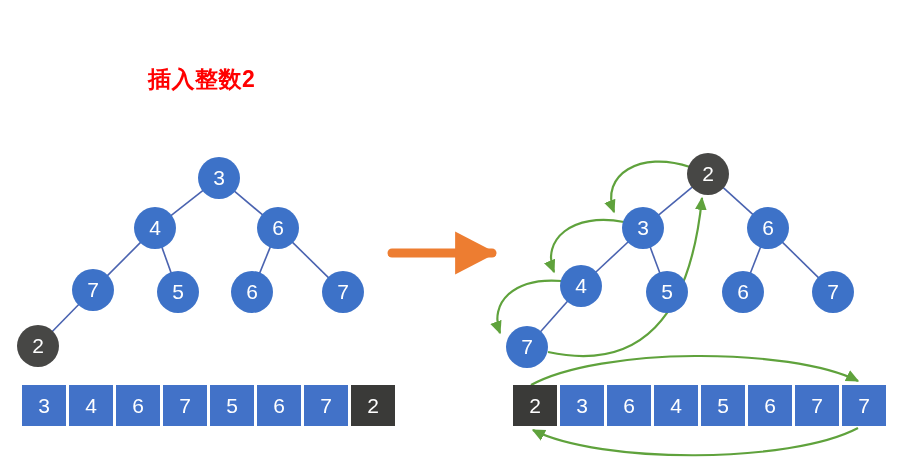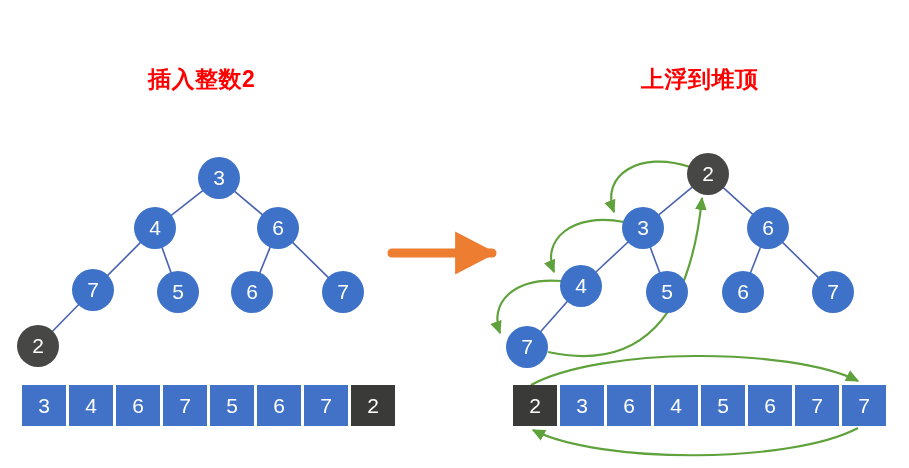--- a/index.html
+++ b/index.html
@@ -66,21 +66,20 @@
   }
   .cell.blue { background: #4272c8; }
   .cell.dark { background: #3a3a38; }
 </style>
 </head>
 <body>
 
 <div id="canvas">
 
   <div class="title" id="title-left">插入整数2</div>
-  <div class="title" id="title-right">上浮到堆顶</div>
 
   <svg class="svg-layer" id="edge-layer" viewBox="0 0 909 468">
     <defs>
       <marker id="green-head" markerWidth="7" markerHeight="7" refX="5.4" refY="3" orient="auto" markerUnits="strokeWidth">
         <path d="M0,0.3 L6,3 L0,5.7 z" fill="#5fa23c"></path>
       </marker>
       <marker id="orange-head" markerWidth="5.2" markerHeight="5.2" refX="4.1" refY="2.6" orient="auto" markerUnits="strokeWidth">
         <path d="M0,0.2 L4.6,2.6 L0,5 z" fill="#ED7D31"></path>
       </marker>
     </defs>

